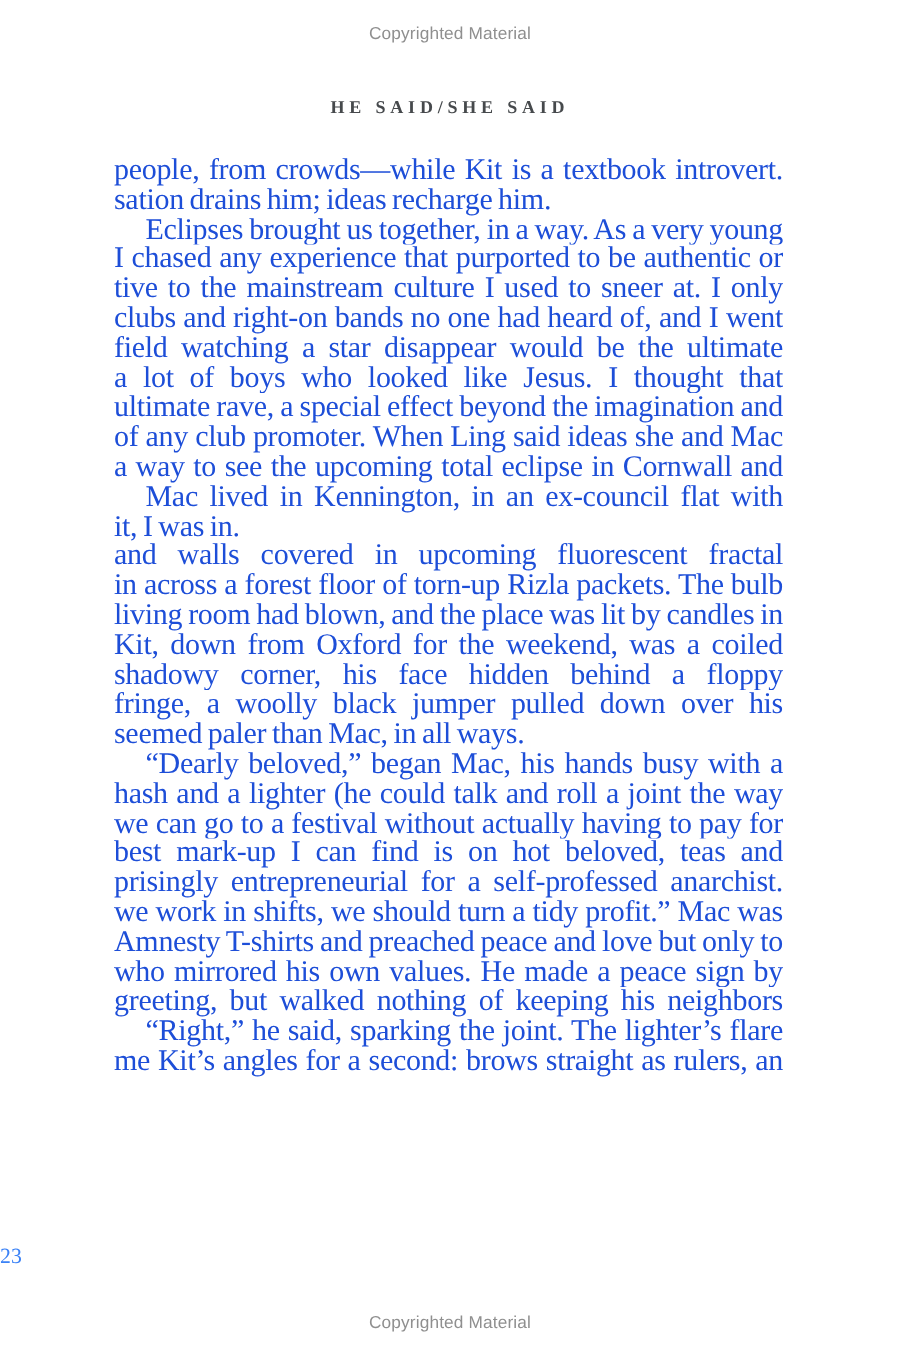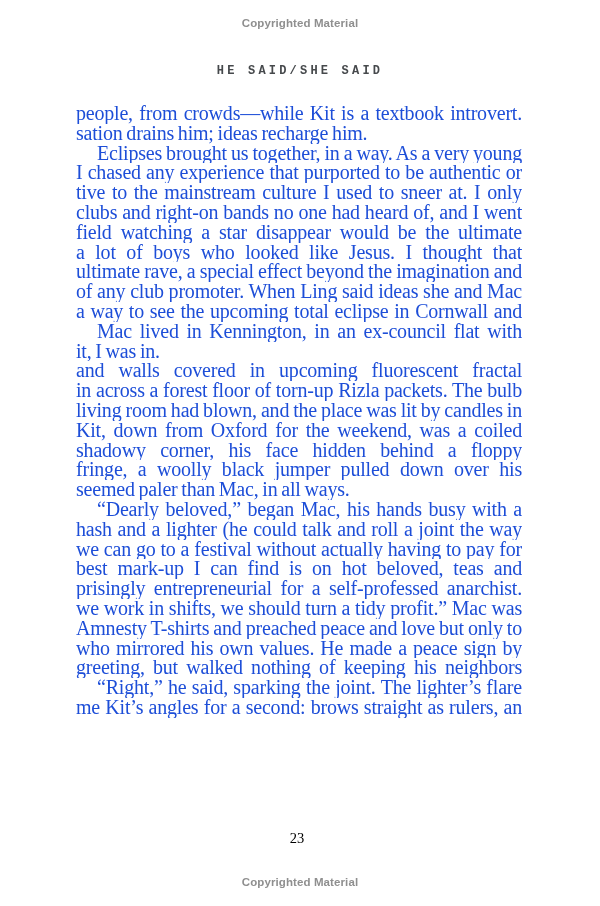--- a/index.html
+++ b/index.html
@@ -14,34 +14,34 @@
     height: 906px;
     background: #ffffff;
     overflow: hidden;
   }
   .copyright {
     position: absolute;
     left: 0;
     width: 600px;
     text-align: center;
     font-family: "Liberation Sans", sans-serif;
-    font-weight: bold;
+    font-weight: normal;
     font-size: 11.5px;
     color: #8f8f8f;
     letter-spacing: 0.1px;
   }
   .copyright.top { top: 17px; }
   .copyright.bottom { top: 876px; }
   .running-head {
     position: absolute;
     top: 64px;
     left: 0;
     width: 600px;
     text-align: center;
-    font-family: Liberation Mono, monospace;
+    font-family: Liberation Serif, serif;
     font-weight: 700;
     font-size: 12px;
     letter-spacing: 3.2px;
     color: #46494c;
   }
   .body-text {
     position: absolute;
     top: 104px;
     left: 76px;
     width: 446px;
@@ -57,23 +57,23 @@
     height: 19.8px;
     overflow: hidden;
   }
   .line.para-end { text-align-last: left; }
   .line.indent { padding-left: 21px; }
   .page-number {
     position: absolute;
     top: 830px;
     left: 0;
     width: 594px;
-    text-align: center;
+    text-align: left;
     font-size: 14.5px;
-    color: #000000;
+    color: #3b82f6;
   }
 </style>
 </head>
 <body>
 
 <div class="page">
   <div class="copyright top">Copyrighted Material</div>
 
   <div class="running-head">HE SAID/SHE SAID</div>
 

